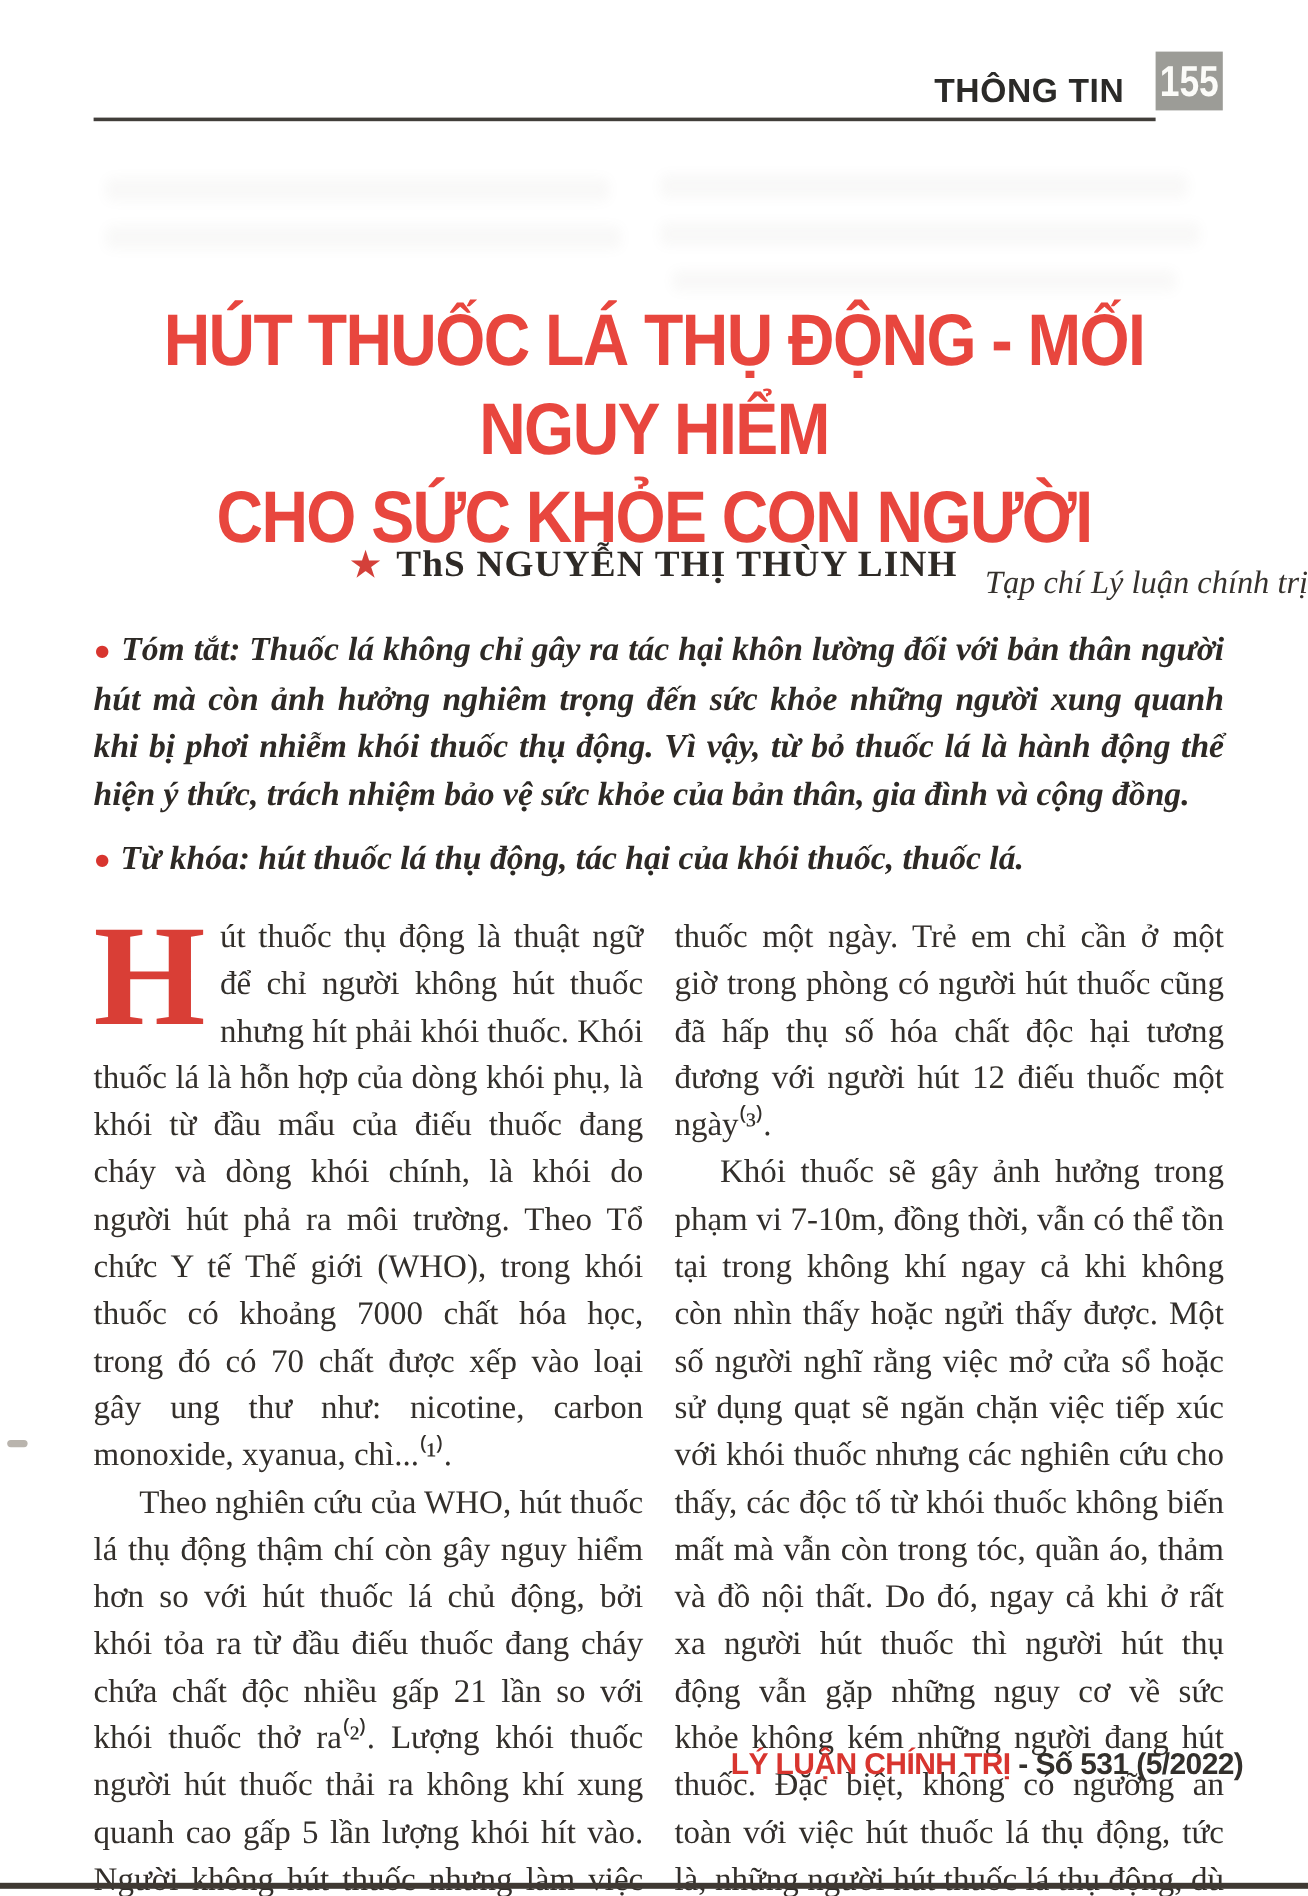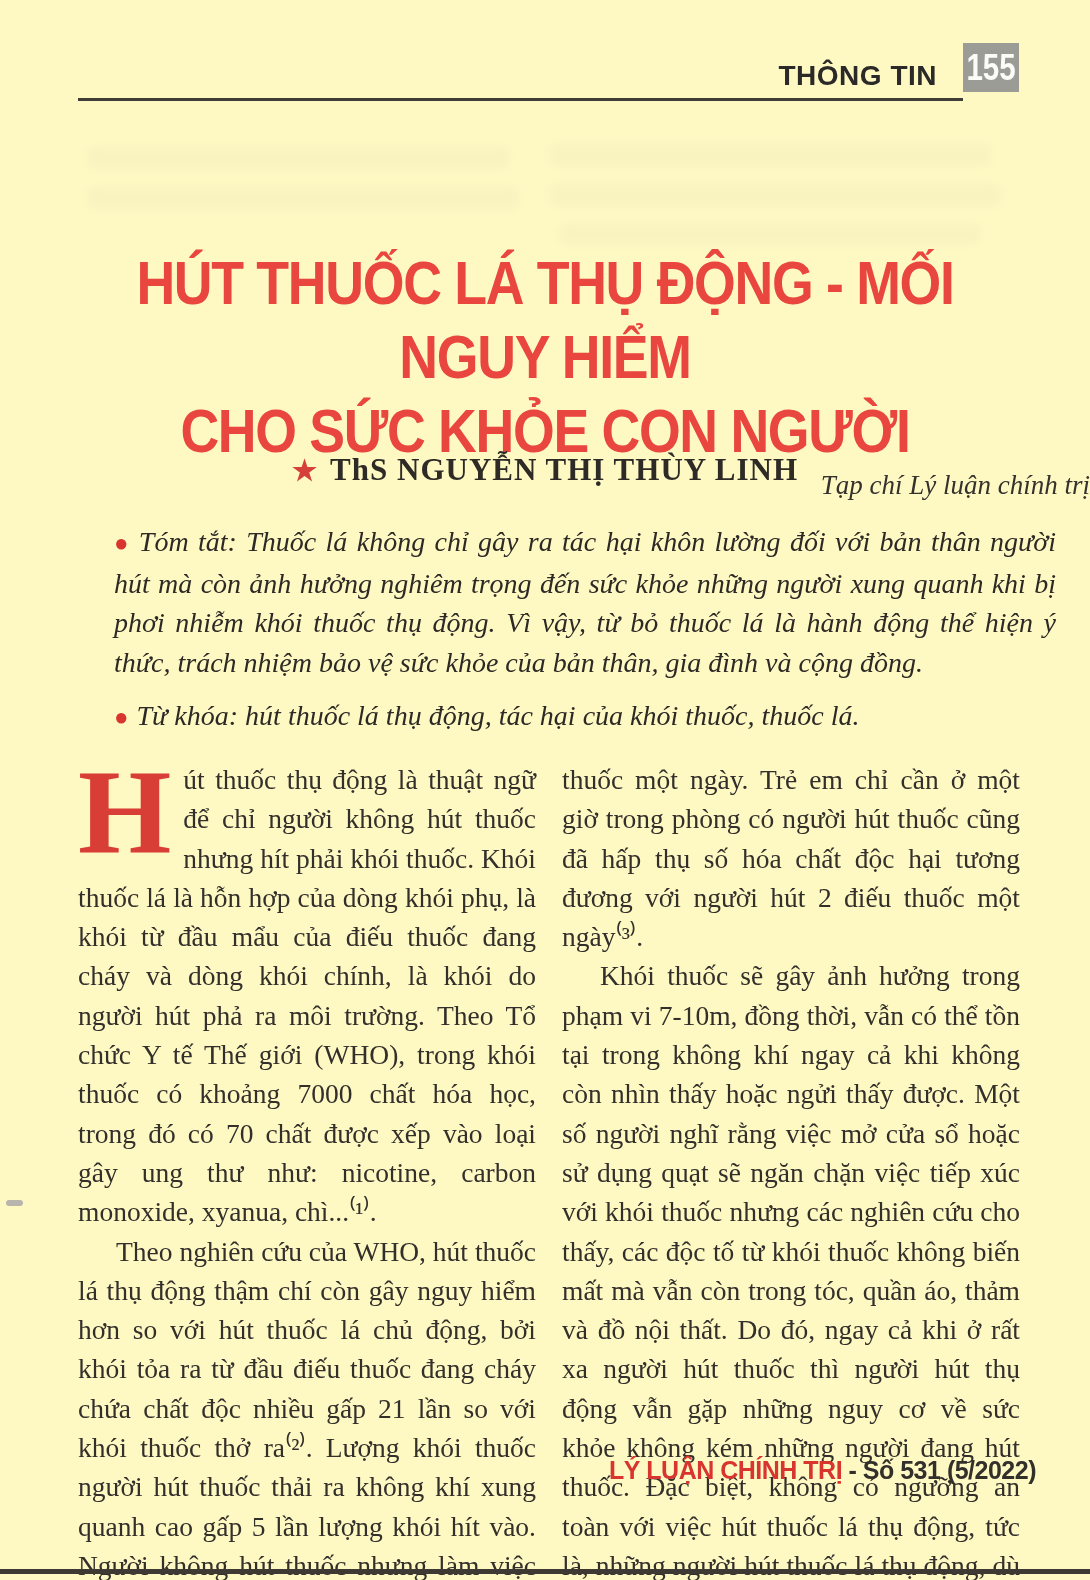--- a/index.html
+++ b/index.html
@@ -1,18 +1,18 @@
 <!DOCTYPE html>
 <html lang="vi"><head>
 <meta charset="utf-8">
 <style>
   html,body { margin:0; padding:0; background:#e8e6e1; }
   .page {
     position:relative; width:1090px; height:1580px; margin:0 auto;
-    background:#fef9c3; overflow:hidden;
+    background:#ffffff; overflow:hidden;
     font-family:"Liberation Serif", serif; color:#2f2b27;
   }
 
   
   .header-label {
     position:absolute; top:60px; left:0; width:937px; text-align:right;
     font-family:"Liberation Sans", sans-serif; font-weight:bold;
     font-size:28px; letter-spacing:0.5px; color:#2b2a28;
   }
   .page-num-box {
@@ -43,22 +43,22 @@
   }
   .author .star { color:#d4403a; margin-right:12px; font-size:28px; }
   .affiliation {
     position:absolute; top:470px; left:0; width:100%; text-align:right;
     font-style:italic; font-size:27px; color:#35312d;
   }
 
   
   .front-matter {
     position:absolute; top:522px; left:78px; width:942px;
-    font-size:28px; line-height:39.5px; font-weight:normal; font-style:italic;
-    color:#2d2925; text-align:justify;margin-left:36px;
+    font-size:28px; line-height:39.5px; font-weight:bold; font-style:italic;
+    color:#2d2925; text-align:justify;
   }
   .front-matter p { margin:0; }
   .front-matter .keywords { margin-top:14px; }
   .bullet { color:#d8352f; font-style:normal; font-size:24px; margin-right:8px; }
 
   
   .columns {
     position:absolute; top:760px; left:78px; width:942px;
     display:flex; gap:26px;
   }
@@ -119,21 +119,21 @@
     <p><span class="bullet">●</span><span>Tóm tắt: Thuốc lá không chỉ gây ra tác hại khôn lường đối với bản thân người hút mà còn ảnh hưởng nghiêm trọng đến sức khỏe những người xung quanh khi bị phơi nhiễm khói thuốc thụ động. Vì vậy, từ bỏ thuốc lá là hành động thể hiện ý thức, trách nhiệm bảo vệ sức khỏe của bản thân, gia đình và cộng đồng.</span></p>
     <p class="keywords"><span class="bullet">●</span><span>Từ khóa: hút thuốc lá thụ động, tác hại của khói thuốc, thuốc lá.</span></p>
   </div>
 
   <div class="columns">
     <div class="col">
       <p><span class="dropcap">H</span><span>út thuốc thụ động là thuật ngữ để chỉ người không hút thuốc nhưng hít phải khói thuốc. Khói thuốc lá là hỗn hợp của dòng khói phụ, là khói từ đầu mẩu của điếu thuốc đang cháy và dòng khói chính, là khói do người hút phả ra môi trường. Theo Tổ chức Y tế Thế giới (WHO), trong khói thuốc có khoảng 7000 chất hóa học, trong đó có 70 chất được xếp vào loại gây ung thư như: nicotine, carbon monoxide, xyanua, chì...⁽¹⁾.</span></p>
       <p class="indent"><span>Theo nghiên cứu của WHO, hút thuốc lá thụ động thậm chí còn gây nguy hiểm hơn so với hút thuốc lá chủ động, bởi khói tỏa ra từ đầu điếu thuốc đang cháy chứa chất độc nhiều gấp 21 lần so với khói thuốc thở ra⁽²⁾. Lượng khói thuốc người hút thuốc thải ra không khí xung quanh cao gấp 5 lần lượng khói hít vào. Người không hút thuốc nhưng làm việc thường xuyên trong môi trường có khói thuốc có thể hít vào lượng khói thuốc tương đương với hút 5 điếu</span></p>
     </div>
     <div class="col">
-      <p><span>thuốc một ngày. Trẻ em chỉ cần ở một giờ trong phòng có người hút thuốc cũng đã hấp thụ số hóa chất độc hại tương đương với người hút 2 điếu thuốc một ngày⁽³⁾.</span></p>
+      <p><span>thuốc một ngày. Trẻ em chỉ cần ở một giờ trong phòng có người hút thuốc cũng đã hấp thụ số hóa chất độc hại tương đương với người hút 12 điếu thuốc một ngày⁽³⁾.</span></p>
       <p class="indent"><span>Khói thuốc sẽ gây ảnh hưởng trong phạm vi 7-10m, đồng thời, vẫn có thể tồn tại trong không khí ngay cả khi không còn nhìn thấy hoặc ngửi thấy được. Một số người nghĩ rằng việc mở cửa sổ hoặc sử dụng quạt sẽ ngăn chặn việc tiếp xúc với khói thuốc nhưng các nghiên cứu cho thấy, các độc tố từ khói thuốc không biến mất mà vẫn còn trong tóc, quần áo, thảm và đồ nội thất. Do đó, ngay cả khi ở rất xa người hút thuốc thì người hút thụ động vẫn gặp những nguy cơ về sức khỏe không kém những người đang hút thuốc. Đặc biệt, không có ngưỡng an toàn với việc hút thuốc lá thụ động, tức là, những người hút thuốc lá thụ động, dù chỉ là tiếp xúc, phơi nhiễm trong thời gian ngắn cũng gây hại cho sức khỏe.</span></p>
     </div>
   </div>
 
   <div class="footer">
     <span class="journal">LÝ LUẬN CHÍNH TRỊ</span><span class="issue"> - Số 531 (5/2022)</span>
   </div>
 
   <div class="edge-dash"></div>
   <div class="bottom-edge"></div>

